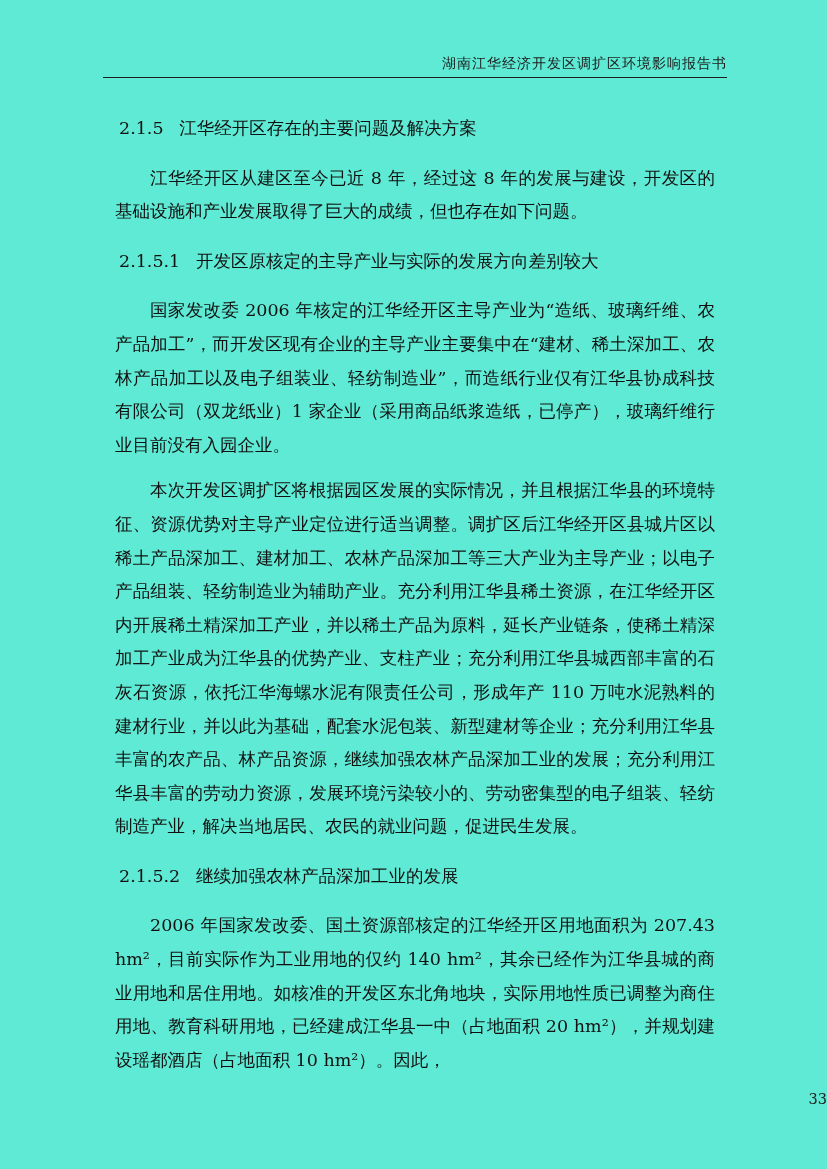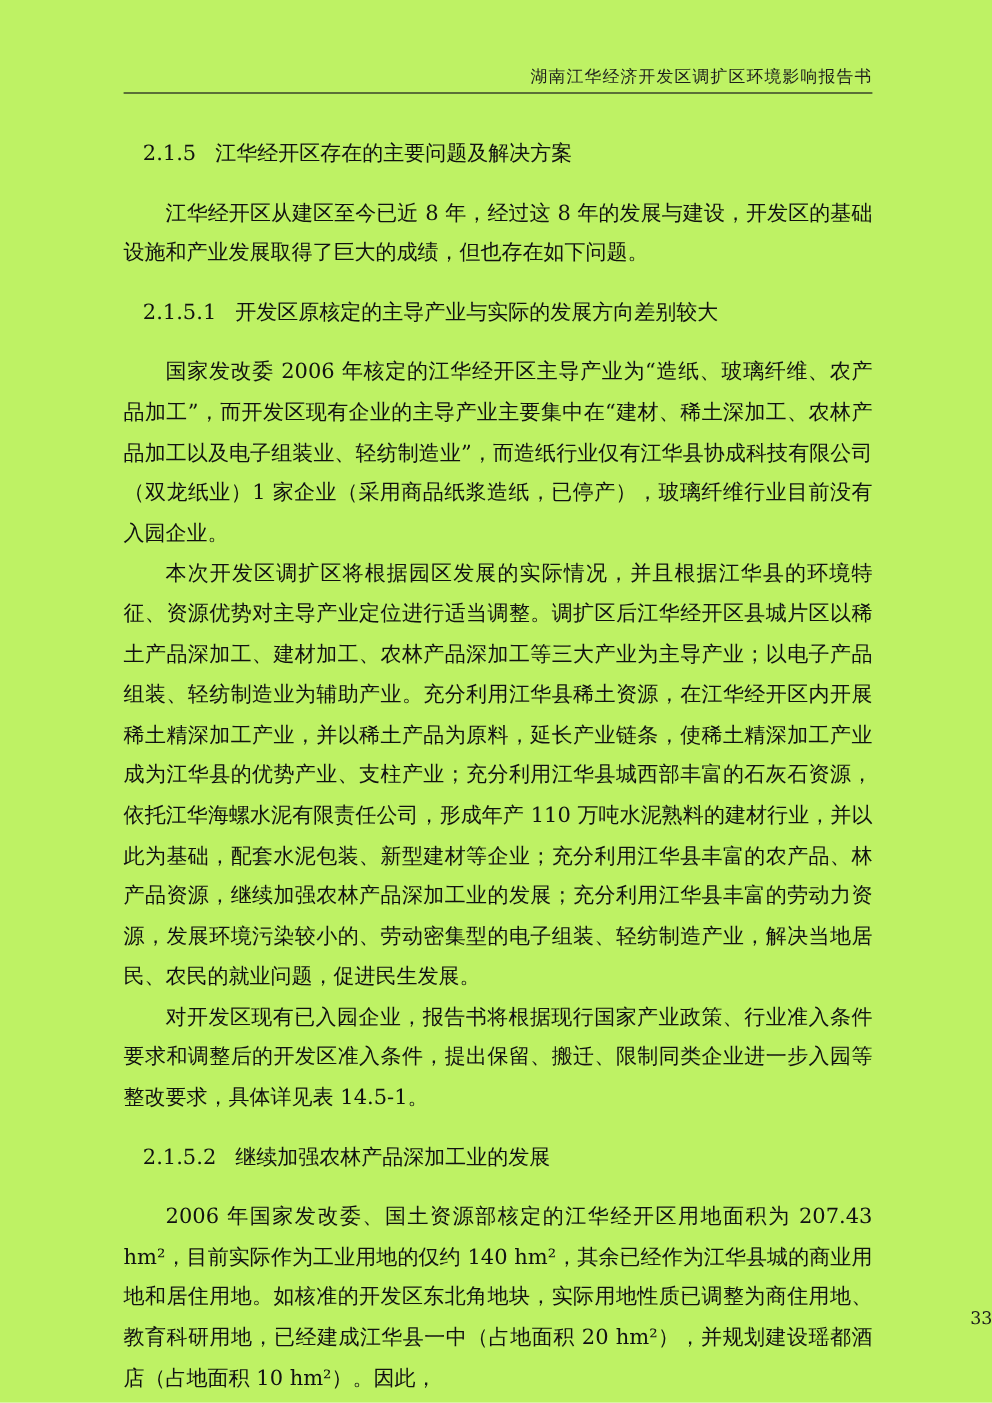--- a/index.html
+++ b/index.html
@@ -5,21 +5,21 @@
   * { box-sizing: border-box; }
   html, body {
     margin: 0;
     padding: 0;
     background: #ffffff;
   }
   .page {
     position: relative;
     width: 827px;
     height: 1169px;
-    background: #bef264;
+    background: #5eead4;
     overflow: hidden;
     font-family: "DejaVu Serif", "Liberation Serif", serif;
     color: #1a1a1a;
   }
   .running-header {
     position: absolute;
     top: 55px;
     left: 103px;
     right: 100px;
     text-align: right;
@@ -48,21 +48,21 @@
   .heading {
     font-size: 17.5px;
     line-height: 33.6px;
     font-weight: normal;
     margin: 16px;
   }
   .heading .h-num {
     margin-right: 0.9em;
   }
   .para {
-    margin: 0;
+    margin: 12px;
     text-indent: 2em;
   }
   .page-footer {
     position: absolute;
     top: 1091px;
     left: 0;
     width: 100%;
     text-align: right;
     font-size: 14.5px;
     color: #1c1c1c;
@@ -89,21 +89,20 @@
 
     <div class="heading">
       <span class="h-num">2.1.5.1</span><span class="h-title">开发区原核定的主导产业与实际的发展方向差别较大</span>
     </div>
 
     <p class="para">国家发改委 2006 年核定的江华经开区主导产业为“造纸、玻璃纤维、农产品加工”，而开发区现有企业的主导产业主要集中在“建材、稀土深加工、农林产品加工以及电子组装业、轻纺制造业”，而造纸行业仅有江华县协成科技有限公司（双龙纸业）1 家企业（采用商品纸浆造纸，已停产），玻璃纤维行业目前没有入园企业。</p>
 
     <p class="para">本次开发区调扩区将根据园区发展的实际情况，并且根据江华县的环境特征、资源优势对主导产业定位进行适当调整。调扩区后江华经开区县城片区以稀土产品深加工、建材加工、农林产品深加工等三大产业为主导产业；以电子产品组装、轻纺制造业为辅助产业。充分利用江华县稀土资源，在江华经开区内开展稀土精深加工产业，并以稀土产品为原料，延长产业链条，使稀土精深加工产业成为江华县的优势产业、支柱产业；充分利用江华县城西部丰富的石灰石资源，依托江华海螺水泥有限责任公司，形成年产 110 万吨水泥熟料的建材行业，并以此为基础，配套水泥包装、新型建材等企业；充分利用江华县丰富的农产品、林产品资源，继续加强农林产品深加工业的发展；充分利用江华县丰富的劳动力资源，发展环境污染较小的、劳动密集型的电子组装、轻纺制造产业，解决当地居民、农民的就业问题，促进民生发展。</p>
 
 
-    <p class="para">对开发区现有已入园企业，报告书将根据现行国家产业政策、行业准入条件要求和调整后的开发区准入条件，提出保留、搬迁、限制同类企业进一步入园等整改要求，具体详见表 14.5-1。</p>
 
     <div class="heading">
       <span class="h-num">2.1.5.2</span><span class="h-title">继续加强农林产品深加工业的发展</span>
     </div>
 
     <p class="para">2006 年国家发改委、国土资源部核定的江华经开区用地面积为 207.43 hm²，目前实际作为工业用地的仅约 140 hm²，其余已经作为江华县城的商业用地和居住用地。如核准的开发区东北角地块，实际用地性质已调整为商住用地、教育科研用地，已经建成江华县一中（占地面积 20 hm²），并规划建设瑶都酒店（占地面积 10 hm²）。因此，</p>
 
   </div>
 
   <div class="page-footer">33</div>

